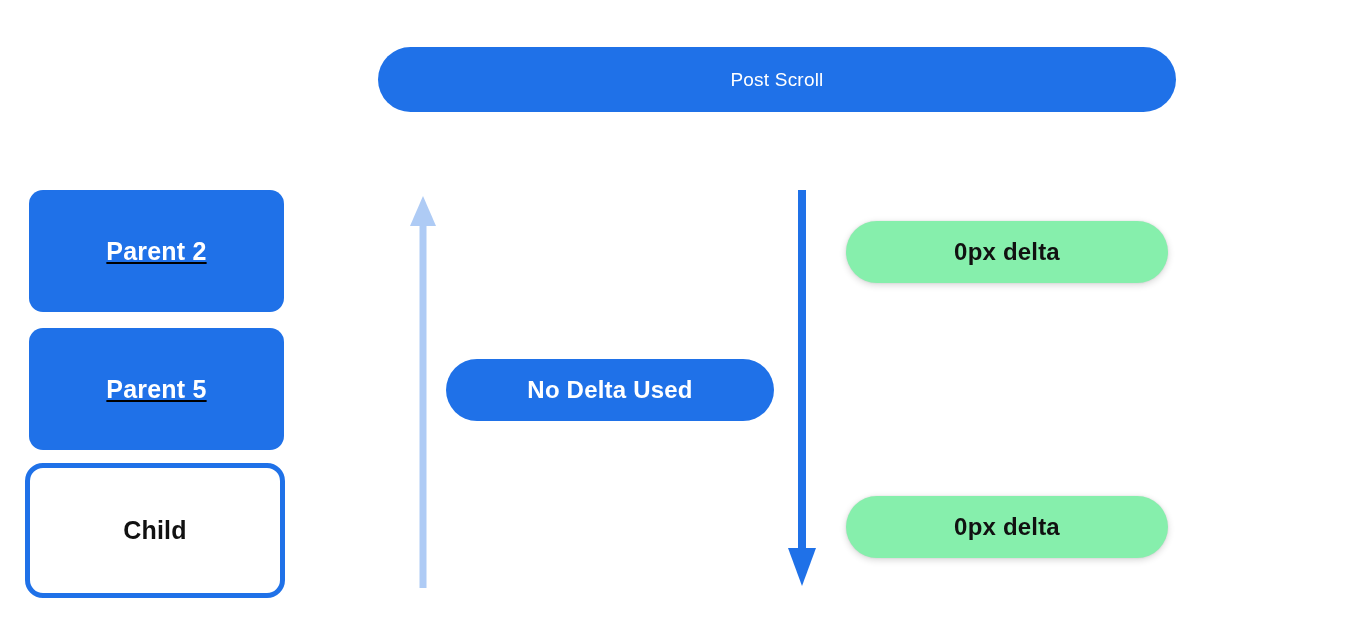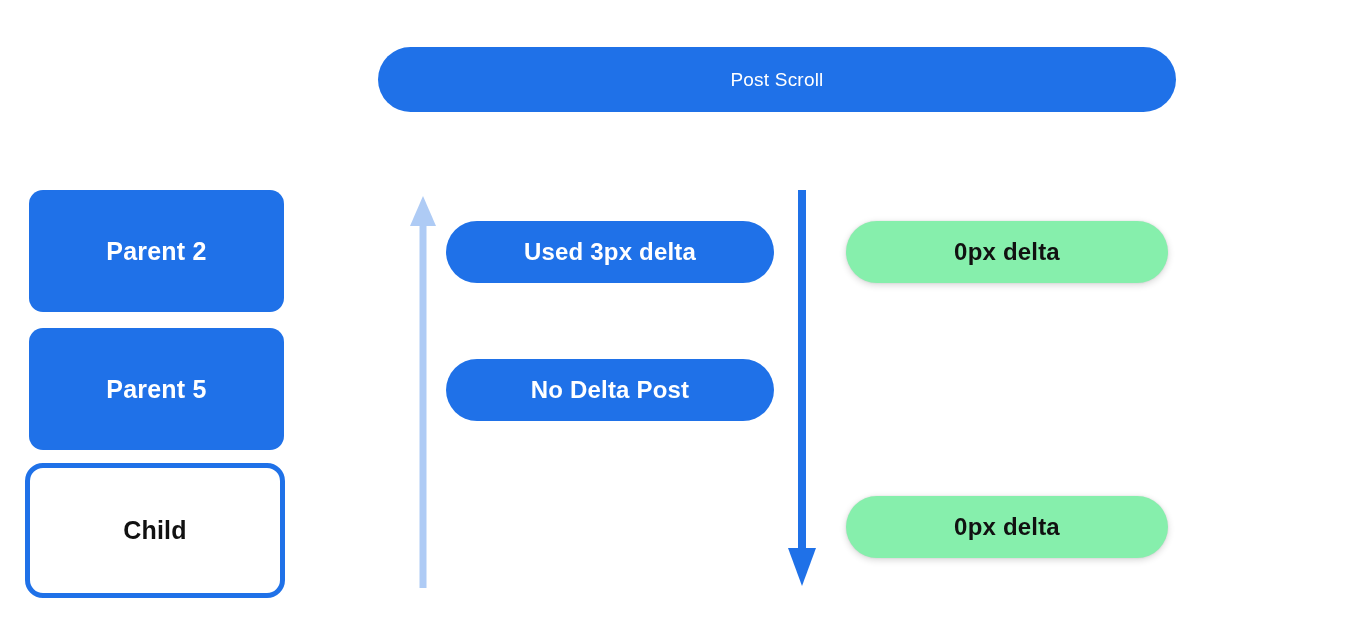--- a/index.html
+++ b/index.html
@@ -47,20 +47,21 @@
     width: 255px;
     height: 122px;
     border-radius: 14px;
     display: flex;
     align-items: center;
     justify-content: center;
     box-sizing: border-box;
   }
   .stack-box.filled {
     background: #1f71e8;
+    text-decoration: underline;
   }
   .stack-box.outlined {
     left: 25px;
     width: 260px;
     height: 135px;
     background: #ffffff;
     border: 5px solid #1f71e8;
     border-radius: 18px;
   }
   .box-parent2 { top: 190px; }
@@ -157,26 +158,23 @@
   <svg class="arrow arrow-up" viewBox="0 0 40 398">
     <path d="M18 398 L18 30" stroke="#aecbf5" stroke-width="7" fill="none"></path>
     <path d="M18 6 L31 36 L5 36 Z" fill="#aecbf5"></path>
   </svg>
 
   <svg class="arrow arrow-down" viewBox="0 0 44 398">
     <path d="M20 0 L20 368" stroke="#1f71e8" stroke-width="8" fill="none"></path>
     <path d="M20 396 L34 358 L6 358 Z" fill="#1f71e8"></path>
   </svg>
 
-  <div class="pill pill-blue pill-used-delta">
-    <span class="pill-text">Used 3px delta</span>
-  </div>
 
   <div class="pill pill-blue pill-no-delta">
-    <span class="pill-text">No Delta Post</span>
+    <span class="pill-text">No Delta Used</span>
   </div>
 
   <div class="pill pill-white pill-zero-top">
     <span class="pill-text">0px delta</span>
   </div>
 
   <div class="pill pill-white pill-zero-bottom">
     <span class="pill-text">0px delta</span>
   </div>
 

